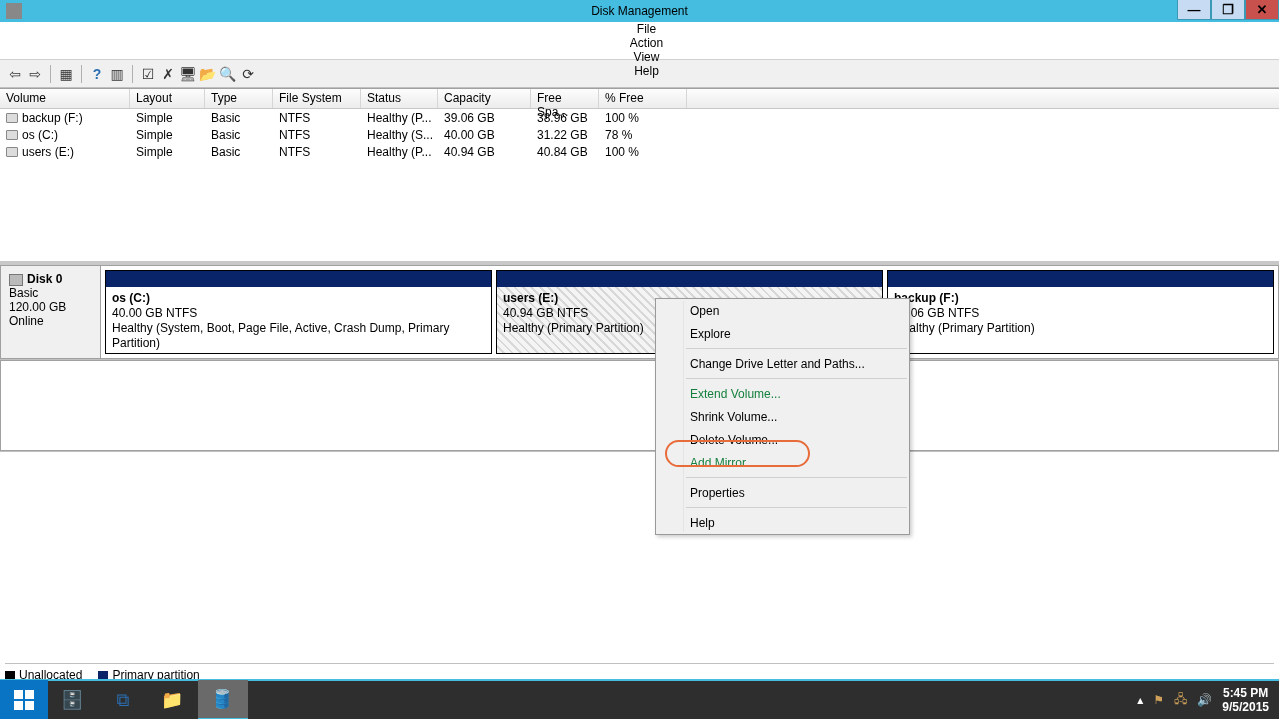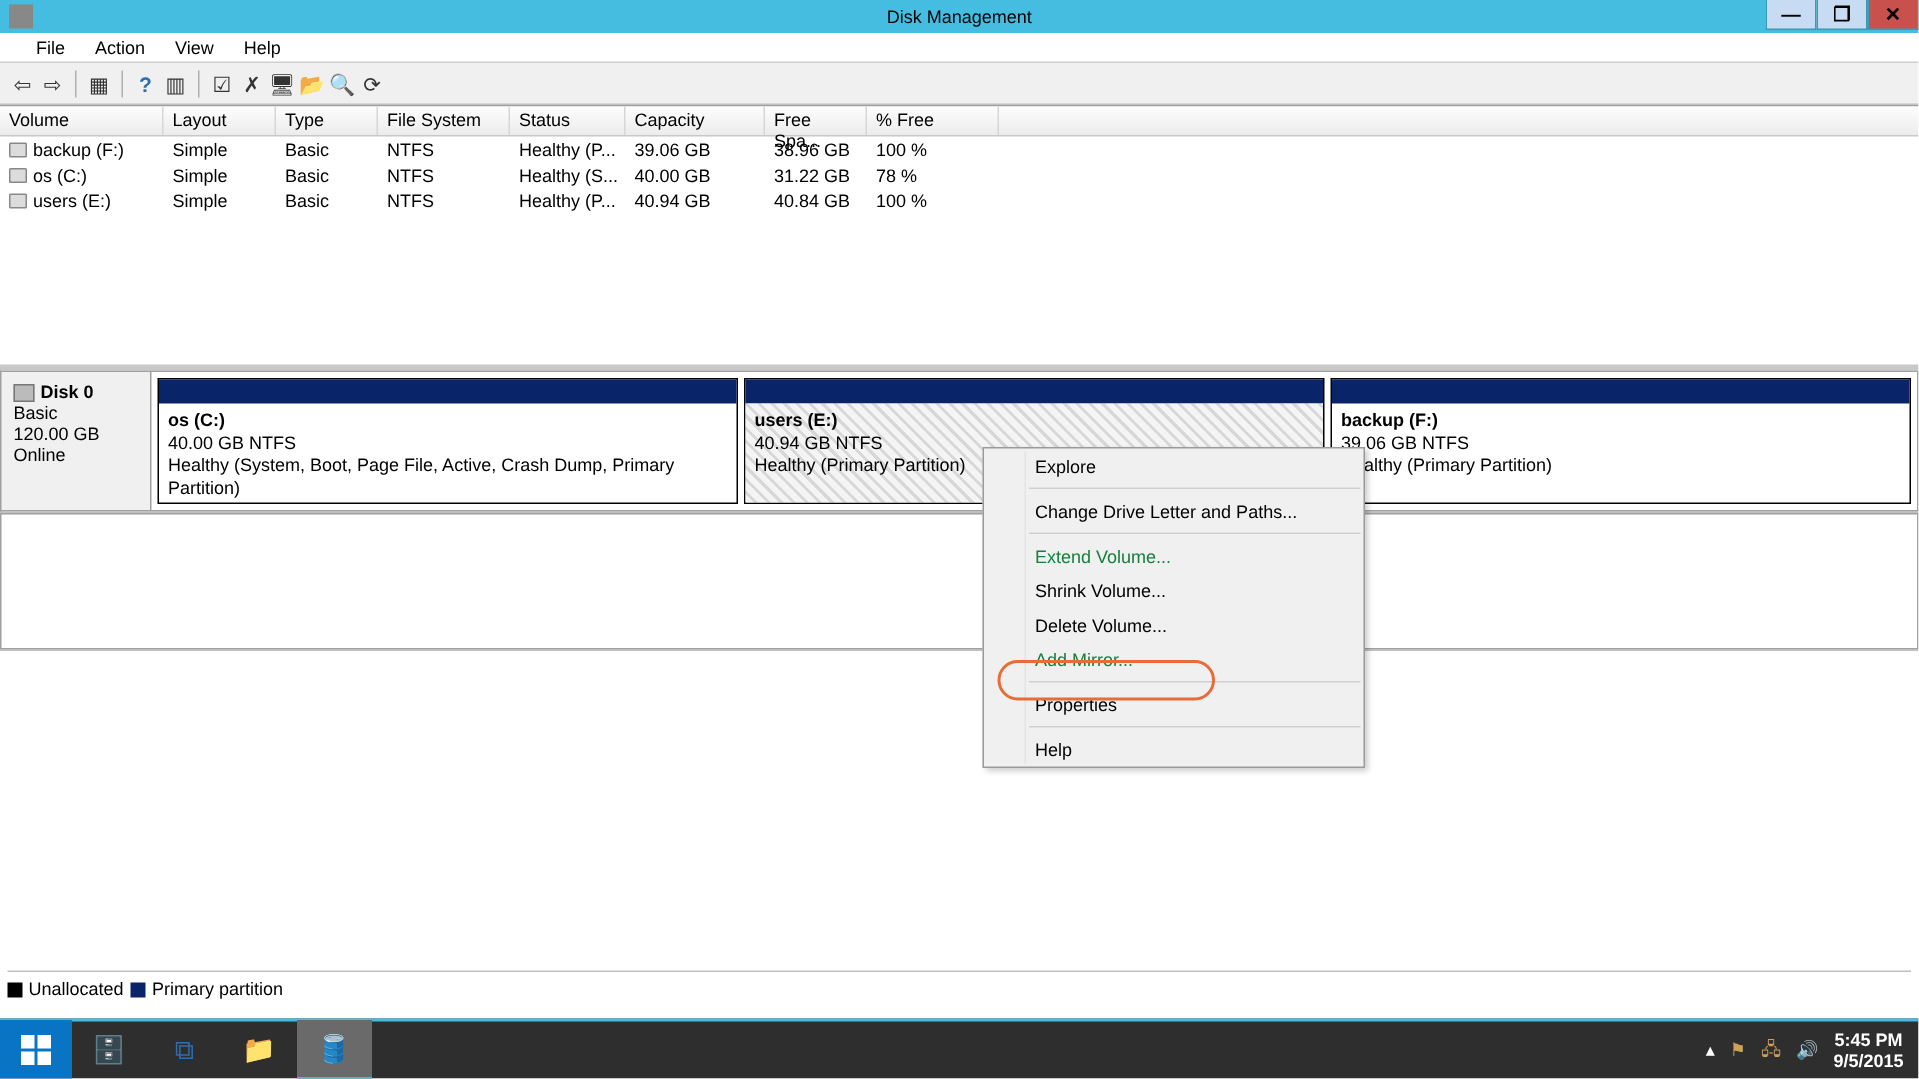--- a/index.html
+++ b/index.html
@@ -9,52 +9,52 @@
 .titlebar { height: 22px; background: #44bde0; display: flex; align-items: center; position: relative; }
 .titlebar .icon { width: 16px; height: 16px; margin-left: 6px; background: #888; }
 .titlebar .title { position: absolute; left: 50%; transform: translateX(-50%); color: #000; }
 .titlebar .wbtns { position: absolute; right: 0; top: 0; display: flex; }
 .titlebar .wbtn { width: 34px; height: 20px; display: flex; align-items: center; justify-content: center; border: 1px solid #3a99b5; border-top: none; font-size: 13px; font-weight: bold; }
 .titlebar .wbtn.min { background: #c7dcf2; }
 .titlebar .wbtn.max { background: #c7dcf2; }
 .titlebar .wbtn.close { background: #c8514d; color: #000; }
 
 
-.menubar { height: 20px; background: #fff; border-bottom: 1px solid #d0d0d0; display: flex; align-items: center; padding-left: 14px; }
+.menubar { height: 38px; background: #fff; border-bottom: 1px solid #d0d0d0; display: flex; align-items: center; padding-left: 14px; flex-direction: column; }
 .menubar .mitem { padding: 0 10px; cursor: default; }
 
 
 .toolbar { height: 28px; background: #f0f0f0; border-bottom: 1px solid #c0c0c0; display: flex; align-items: center; padding-left: 6px; gap: 2px; }
 .toolbar .tbtn { width: 18px; height: 18px; display: flex; align-items: center; justify-content: center; font-size: 14px; color: #333; }
 .toolbar .sep { width: 1px; height: 18px; background: #b0b0b0; margin: 0 4px; }
 
 
 .vol-pane { height: 173px; background: #fff; border-top: 1px solid #a0a0a0; }
 .vhdr { display: flex; height: 20px; background: linear-gradient(#fdfdfd,#ececec); border-bottom: 1px solid #c8c8c8; }
 .vhdr .cell { padding: 2px 6px; border-right: 1px solid #d6d6d6; }
-.c0{width:109px}.c1{width:75px}.c2{width:68px}.c3{width:88px}.c4{width:77px}.c5{width:93px}.c6{width:68px}.c7{width:88px}
+.c0{width:130px}.c1{width:75px}.c2{width:68px}.c3{width:88px}.c4{width:77px}.c5{width:93px}.c6{width:68px}.c7{width:88px}
 .vrow { display: flex; height: 17px; align-items: center; }
 .vrow .cell { padding: 0 6px; white-space: nowrap; overflow: hidden; }
 .vrow .icon { display: inline-block; width: 12px; height: 10px; background: #dcdcdc; border: 1px solid #888; border-radius: 1px; margin-right: 4px; vertical-align: middle; }
 
 
 .disk-pane { border-top: 4px solid #c8c8c8; }
 .disk-row { display: flex; border-bottom: 1px solid #c0c0c0; min-height: 86px; }
 .disk-label { width: 100px; padding: 6px 8px; border: 1px solid #a0a0a0; border-right: none; background: #f0f0f0; }
 .disk-label .dicon { display:inline-block; width:14px; height:12px; background:#bbb; border:1px solid #777; margin-right:4px; vertical-align:middle; }
 .disk-label strong { font-weight: bold; }
 .disk-parts { flex: 1; display: flex; padding: 4px; gap: 4px; border: 1px solid #a0a0a0; }
 .part { border: 1px solid #000; position: relative; display: flex; flex-direction: column; }
 .part .bar { height: 16px; background: #0a246a; }
 .part .body { padding: 4px 6px 2px 6px; line-height: 1.25; flex:1; }
 .part.sel .bar { background: #0a246a; }
 .part.sel .body { background: repeating-linear-gradient(45deg,#f4f4f4 0,#f4f4f4 4px,#d8d8d8 4px,#d8d8d8 6px); }
 
 
-.legend { position:absolute; left:5px; bottom:52px; height:20px; display:flex; align-items:center; gap:5px; border-top:1px solid #c0c0c0; width: calc(100% - 10px); padding-top:3px; background:#fff; }
+.legend { position:absolute; left:5px; bottom:36px; height:20px; display:flex; align-items:center; gap:16px; border-top:1px solid #c0c0c0; width: calc(100% - 10px); padding-top:3px; background:#fff; }
 .legend .sw { width:10px; height:10px; display:inline-block; margin-right:4px; vertical-align:middle; }
 
 
 .ctxmenu { position: absolute; left: 655px; top: 298px; width: 255px; background: #f0f0f0; border: 1px solid #9a9a9a; box-shadow: 2px 2px 4px rgba(0,0,0,.2); z-index: 50; }
 .ctxmenu .cm-item { height: 23px; display: flex; align-items: center; padding-left: 34px; position: relative; }
 .ctxmenu .cm-item.disabled { color: #15803d; }
 .ctxmenu .cm-sep { height: 1px; background: #d0d0d0; margin: 3px 2px 3px 30px; }
 .ctxmenu .cm-bar { position:absolute; left:2px; top:2px; bottom:2px; width:26px; background:#f0f0f0; border-right:1px solid #e4e4e4; z-index:-1; }
 
 
@@ -191,20 +191,21 @@
   </div>
 </div>
 
 <div class="legend">
   <span><span class="sw" style="background:#000"></span><span>Unallocated</span></span>
   <span><span class="sw" style="background:#0a246a"></span><span>Primary partition</span></span>
 </div>
 
 <div class="ctxmenu">
   <div class="cm-bar"></div>
+  <div class="cm-item">Open</div>
   <div class="cm-item">Explore</div>
   <div class="cm-sep"></div>
   <div class="cm-item">Change Drive Letter and Paths...</div>
   <div class="cm-sep"></div>
   <div class="cm-item disabled">Extend Volume...</div>
   <div class="cm-item">Shrink Volume...</div>
   <div class="cm-item">Delete Volume...</div>
   <div class="cm-item disabled">Add Mirror...</div>
   <div class="cm-sep"></div>
   <div class="cm-item">Properties</div>

